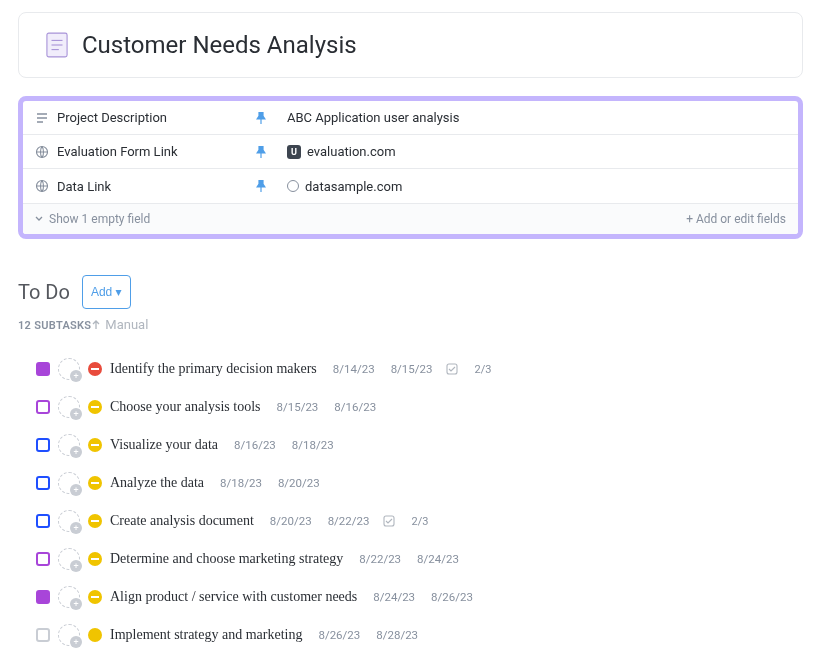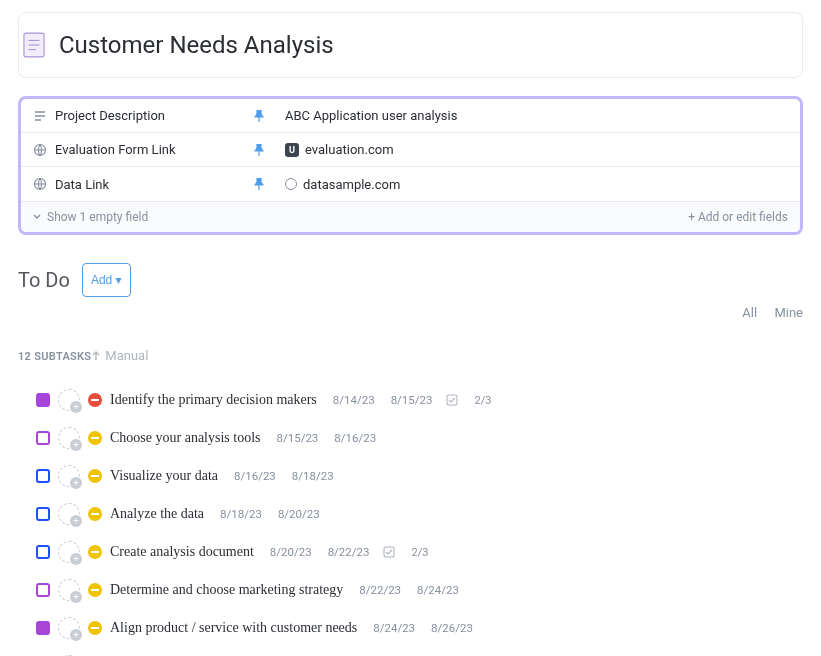--- a/index.html
+++ b/index.html
@@ -1,23 +1,23 @@
 <!DOCTYPE html>
 <html><head>
 <meta charset="utf-8">
 <style>
 * { box-sizing: border-box; margin: 0; padding: 0; }
 body { font-family: -apple-system, BlinkMacSystemFont, "Segoe UI", Roboto, sans-serif; background: #fff; color: #2a2e34; width: 821px; }
 .container { padding: 12px 18px; }
 
-.title-card { border: 1px solid #e8eaed; border-radius: 8px; padding: 18px 4px; display: flex; align-items: center; gap: 14px; margin-bottom: 18px; }
+.title-card { border: 1px solid #e8eaed; border-radius: 8px; padding: 18px 27px; display: flex; align-items: center; gap: 14px; margin-bottom: 18px; }
 .title-card .doc-icon { width: 22px; height: 26px; }
 .title-card h1 { font-size: 24px; font-weight: 400; color: #2a2e34; }
 
-.fields-card { border: 3px solid #c4b5fd; border-radius: 8px; overflow: hidden; margin-bottom: 28px; }
+.fields-card { border: 5px solid #c4b5fd; border-radius: 8px; overflow: hidden; margin-bottom: 36px; }
 .field-row { display: flex; align-items: center; border-bottom: 1px solid #e8eaed; min-height: 34px; }
 .field-row:last-of-type { border-bottom: none; }
 .field-label { width: 224px; display: flex; align-items: center; gap: 8px; padding: 0 12px; font-size: 13px; color: #2a2e34; }
 .field-label svg { flex-shrink:0; }
 .field-pin { width: 28px; display: flex; justify-content: center; color: #4f9ee8; }
 .field-value { flex: 1; padding: 0 12px; font-size: 13px; color: #2a2e34; display:flex; align-items:center; gap:6px; }
 .fields-footer { display: flex; justify-content: space-between; align-items: center; padding: 8px 12px; font-size: 12px; color: #87909e; background:#fafbfc; border-top:1px solid #e8eaed;}
 .fields-footer .left { display:flex; align-items:center; gap:6px; cursor:pointer;}
 .fields-footer .right { cursor:pointer; }
 
@@ -126,24 +126,20 @@
         <span>Show 1 empty field</span>
       </div>
       <div class="right">+ Add or edit fields</div>
     </div>
   </div>
 
   <div class="section-head">
     <h2>To Do</h2>
     <button class="add-btn"><span>Add</span> <span>▾</span></button>
   </div>
-  <div class="filter-row">
-    <span>All</span>
-    <span>Mine</span>
-  </div>
 
   <div class="meta-row">
     <span>12 SUBTASKS</span>
     <span class="manual">
       <svg width="10" height="10" viewBox="0 0 10 10">
           <path d="M5 9V1M2 4l3-3 3 3" stroke="#b0b6be" stroke-width="1.3" fill="none"></path>
         </svg>
       <span>Manual</span>
     </span>
   </div>

